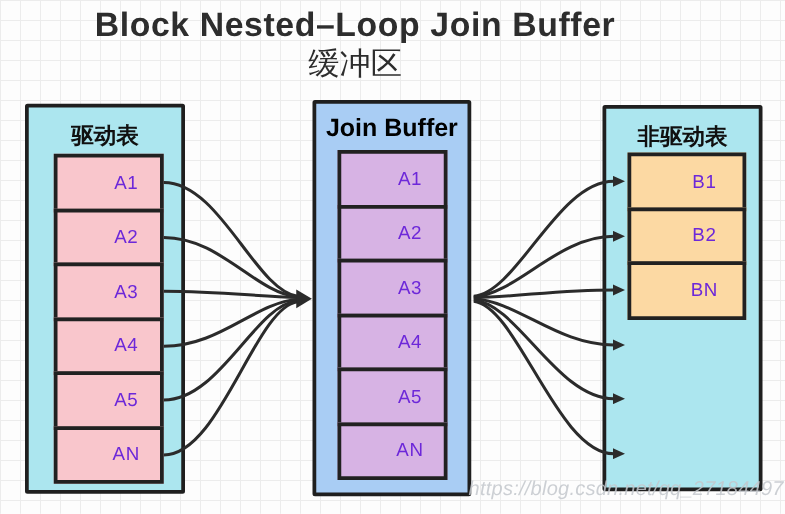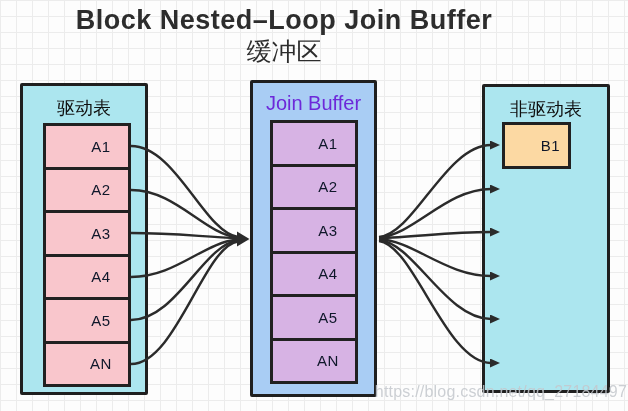--- a/index.html
+++ b/index.html
@@ -11,50 +11,50 @@
       linear-gradient(#ececec 1px, transparent 1px),
       linear-gradient(90deg, #ececec 1px, transparent 1px);
     background-size:16px 16px;
   }
   .title-wrap{position:absolute;top:4px;left:0;width:568px;text-align:center;color:#2d2d2d;}
   .title-line1{font-size:27px;font-weight:bold;letter-spacing:0.5px;line-height:32px;}
   .title-line2{font-size:25px;font-weight:normal;line-height:30px;}
   .panel{position:absolute;box-sizing:border-box;border:3px solid #1f1f1f;border-radius:2px;}
   .panel-cyan{background:#ace6ef;}
   .panel-blue{background:#a9cdf4;}
-  .panel-header{text-align:center;font-weight:normal;color:#101010;font-size:18px;}
+  .panel-header{text-align:center;font-weight:bold;color:#101010;font-size:18px;}
   .rows{position:absolute;}
   .row{
     box-sizing:border-box;height:46.5px;border:3px solid #212121;margin-top:-3px;
     display:flex;align-items:center;justify-content:center;
-    font-size:15px;color:#0f172a;letter-spacing:0.5px;padding-left:28px;
+    font-size:15px;color:#6d28d9;letter-spacing:0.5px;padding-left:28px;
   }
   .row:first-child{margin-top:0;}
   .row-pink{background:#f9c6cc;}
   .row-purple{background:#d7b3e4;}
   .row-orange{background:#fcd9a3;}
 
   #left-panel{left:20px;top:83px;width:128px;height:312px;}
   #left-panel .panel-header{padding-top:10px;}
   #left-rows{left:20px;top:37px;width:88px;}
 
   #mid-panel{left:250px;top:80px;width:127px;height:317px;}
-  #mid-panel .panel-header{padding-top:9px;font-size:20px;color:#6d28d9;}
+  #mid-panel .panel-header{padding-top:9px;font-size:20px;color:#000000;}
   #mid-rows{left:17px;top:37px;width:88px;}
 
   #right-panel{left:482px;top:84px;width:128px;height:309px;}
   #right-panel .panel-header{padding-top:10px;}
-  #right-rows{left:17px;top:35px;width:69px;border-radius:20px;}
+  #right-rows{left:17px;top:35px;width:95px;border-radius:20px;}
 
   #arrow-layer{position:absolute;left:0;top:0;width:628px;height:411px;pointer-events:none;z-index:5;}
   #arrow-layer path.flow{fill:none;stroke:#2b2b2b;stroke-width:2.4;}
 
   .watermark{
     position:absolute;right:1px;top:383px;z-index:9;
-    font-size:16px;color:#c4c8cd;opacity:0.85;letter-spacing:0.2px;
+    font-size:16px;color:#c4c8cd;opacity:0.85;letter-spacing:0.2px;font-style:italic;
   }
 </style>
 </head>
 <body>
 
 <div class="title-wrap">
   <div class="title-line1">Block Nested–Loop Join Buffer</div>
   <div class="title-line2">缓冲区</div>
 </div>
 
@@ -79,20 +79,22 @@
     <div class="row row-purple">A4</div>
     <div class="row row-purple">A5</div>
     <div class="row row-purple">AN</div>
   </div>
 </div>
 
 <div class="panel panel-cyan" id="right-panel">
   <div class="panel-header">非驱动表</div>
   <div class="rows" id="right-rows">
     <div class="row row-orange">B1</div>
+    <div class="row row-orange">B2</div>
+    <div class="row row-orange">BN</div>
   </div>
 </div>
 
 <svg id="arrow-layer" viewBox="0 0 628 411" xmlns="http://www.w3.org/2000/svg">
   <defs>
     <marker id="arrowhead" markerWidth="10" markerHeight="9" refX="1" refY="4.5" orient="auto" markerUnits="userSpaceOnUse">
       <path d="M0,0 L10,4.5 L0,9 Z" fill="#2b2b2b"></path>
     </marker>
   </defs>
 

